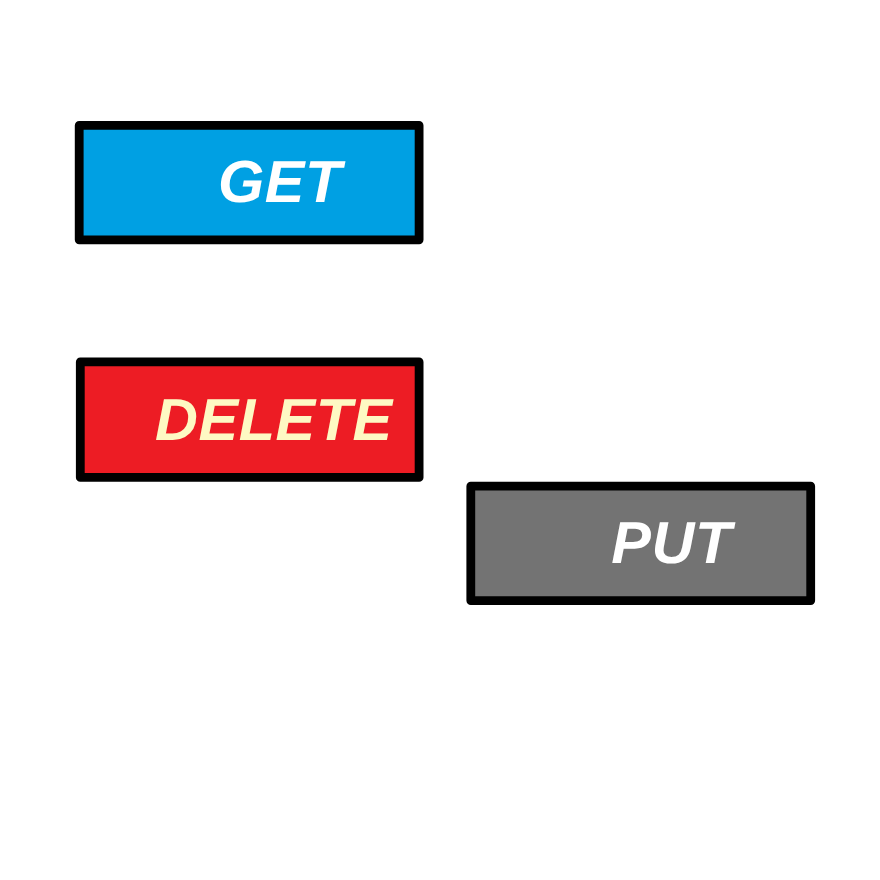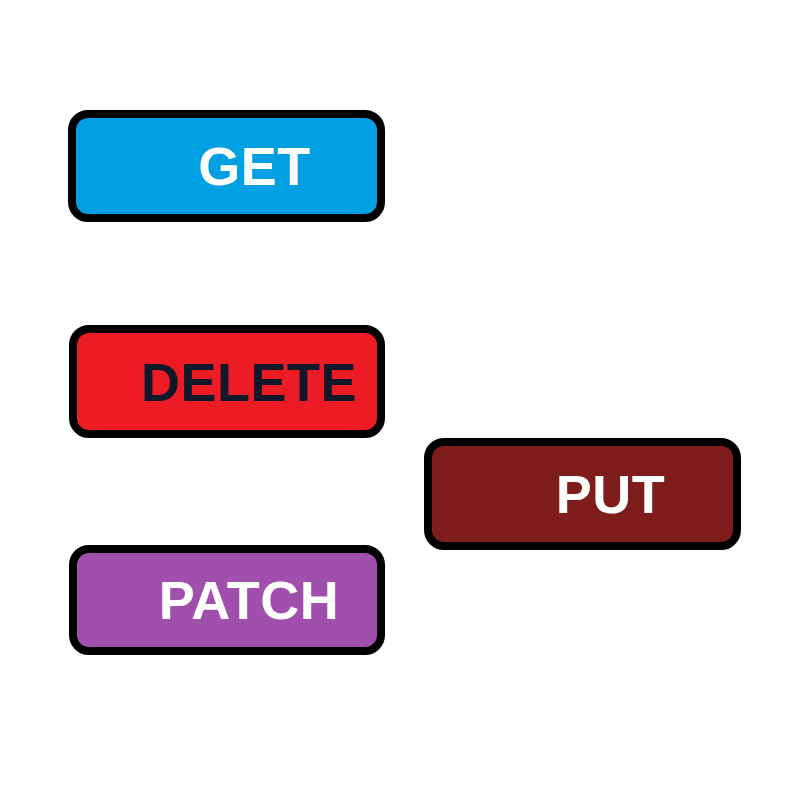--- a/index.html
+++ b/index.html
@@ -19,26 +19,27 @@
     width: 800px;
     height: 800px;
     background: #ffffff;
   }
   .method-button {
     position: absolute;
     box-sizing: border-box;
     border-style: solid;
     border-color: #000000;
     border-width: 8px;
-    border-radius: 20px;
+    border-radius: 4px;
     display: flex;
     align-items: center;
     justify-content: center;
     user-select: none;
     cursor: pointer;
+    font-style: italic;
   }
   .method-label {
     color: #ffffff;
     font-weight: bold;
     font-size: 54px;
     line-height: 1;
     letter-spacing: 0.5px;
     white-space: nowrap;
     text-align: center;
     position: relative;
@@ -51,24 +52,21 @@
 <body>
 
 <div id="canvas" style="background: rgb(255, 255, 255);">
 
   <div class="method-button" id="btn-get" style="left: 68px; top: 110px; width: 317px; height: 112px; background: rgb(0, 160, 227); border-color: rgb(0, 0, 0);">
     <span class="method-label shift-right" style="color: rgb(255, 255, 255);">GET</span>
   </div>
 
 
   <div class="method-button" id="btn-delete" style="left: 69px; top: 325px; width: 316px; height: 113px; background: rgb(237, 28, 36); border-color: rgb(0, 0, 0);">
-    <span class="method-label shift-right-sm" style="color: #0f172a;">DELETE</span>
+    <span class="method-label shift-right-sm" style="color: #fef9c3;">DELETE</span>
   </div>
 
-  <div class="method-button" id="btn-put" style="left: 424px; top: 438px; width: 317px; height: 112px; background: #7f1d1d; border-color: rgb(0, 0, 0);">
+  <div class="method-button" id="btn-put" style="left: 424px; top: 438px; width: 317px; height: 112px; background: #737373; border-color: rgb(0, 0, 0);">
     <span class="method-label shift-right" style="color: rgb(255, 255, 255);">PUT</span>
   </div>
 
-  <div class="method-button" id="btn-patch" style="left: 69px; top: 545px; width: 316px; height: 110px; background: rgb(161, 79, 172); border-color: rgb(0, 0, 0);">
-    <span class="method-label shift-right-sm" style="color: rgb(255, 255, 255);">PATCH</span>
-  </div>
 
 </div>
 
 </body></html>

